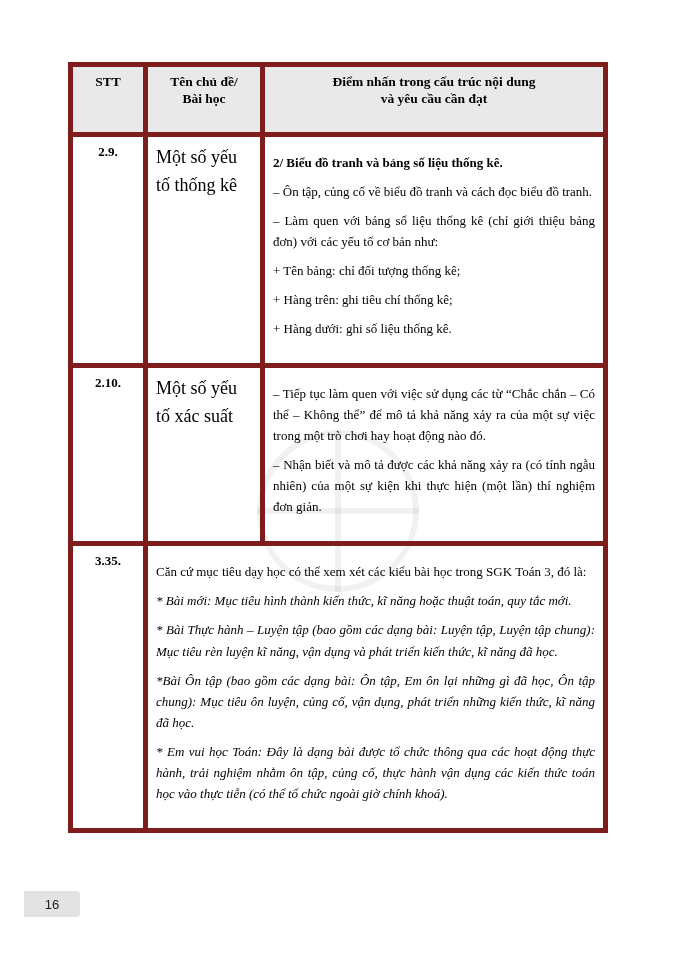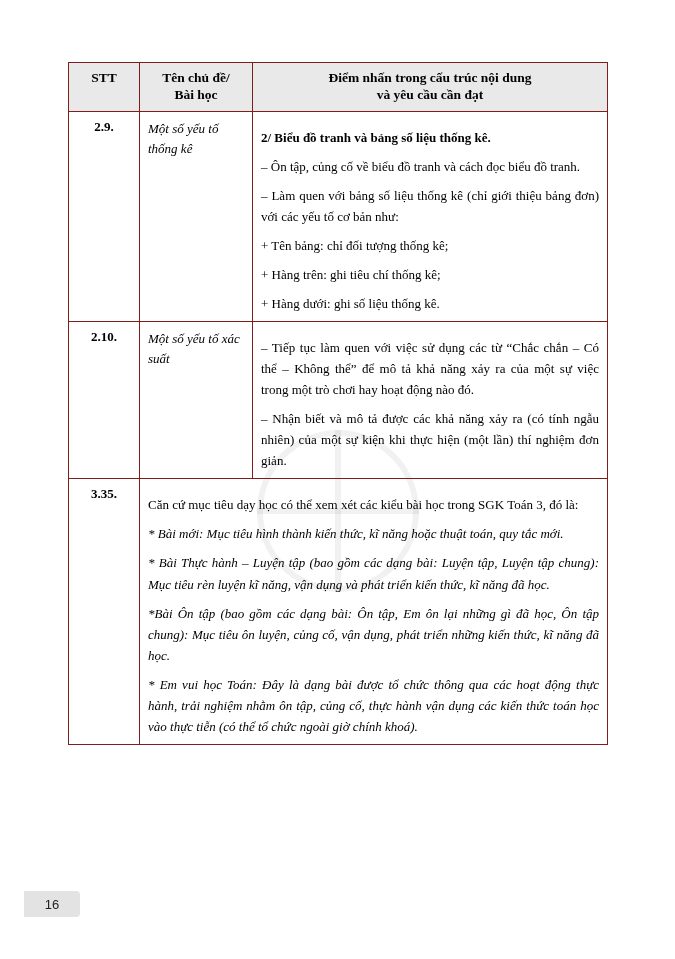--- a/index.html
+++ b/index.html
@@ -76,23 +76,23 @@
   table.doc-table {
     position: absolute;
     left: 68px;
     top: 62px;
     width: 540px;
     border-collapse: collapse;
     z-index: 2;
     background: transparent;
   }
   table.doc-table td, table.doc-table th {
-    border: 1px solid #7f1d1d;
+    border: 5px solid #7f1d1d;
     vertical-align: top;
-    padding: 7px 8px 7px 8px;
+    padding: 7px 8px 24px 8px;
   }
 
   thead th {
     background: #e9e9e9;
     text-align: center;
     font-weight: bold;
     font-size: 13.5px;
     line-height: 1.25;
     padding-top: 12px;
     padding-bottom: 12px;
@@ -102,22 +102,21 @@
   .col-content { width: auto; }
 
   td.cell-stt {
     text-align: center;
     font-weight: bold;
     font-size: 13px;
     padding-top: 9px;
     white-space: nowrap;
   }
   td.cell-topic {
-    font-style: italic;
-    font-size: 13px;
+    font-size: 18px;
     line-height: 1.55;
     padding-top: 9px;
   }
   td.cell-content {
     font-size: 13px;
     line-height: 1.62;
     text-align: justify;
   }
   td.cell-content p {
     margin: 8px 0 5px 0;

